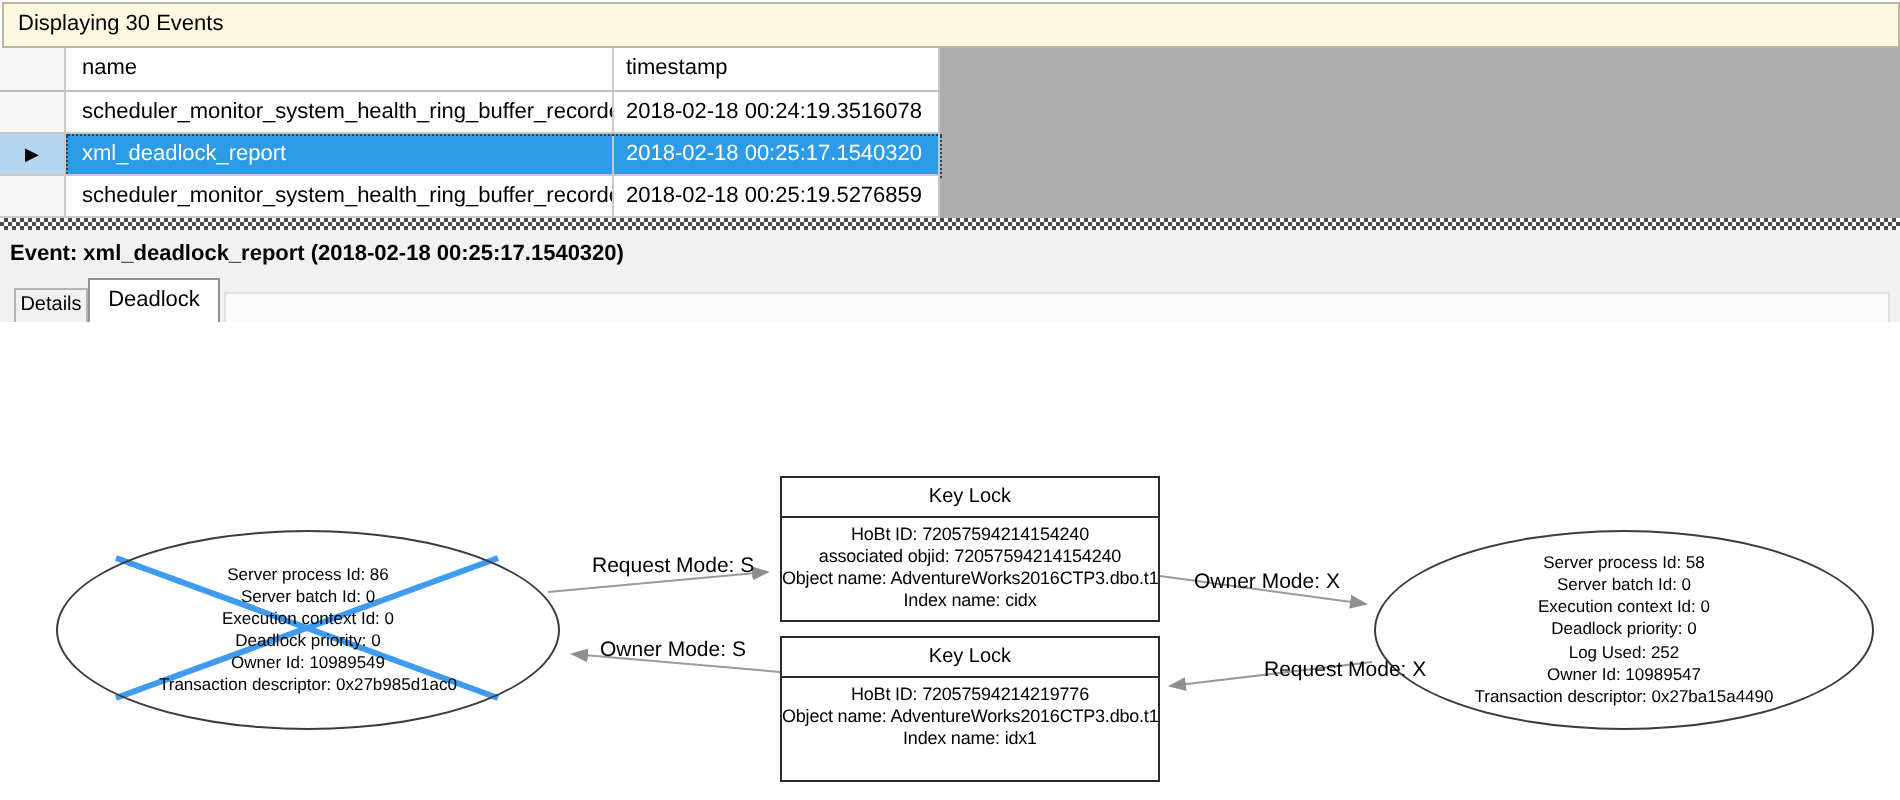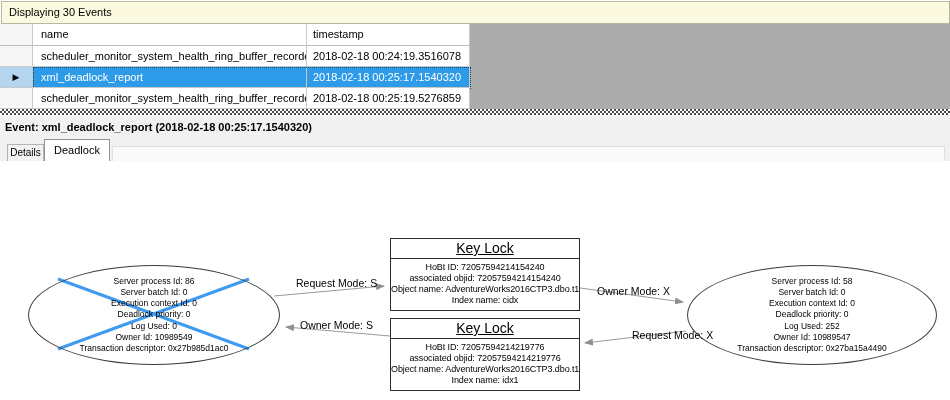--- a/index.html
+++ b/index.html
@@ -50,21 +50,21 @@
   #edges-svg{position:absolute;top:0;left:0;width:950px;height:400px;pointer-events:none;z-index:2;}
 
   .node{position:absolute;box-sizing:border-box;border:1px solid #3c3c3c;border-radius:50%;
     display:flex;align-items:center;justify-content:center;text-align:center;z-index:3;background:transparent;}
   #left-node{left:28px;top:265px;width:252px;height:100px;}
   #right-node{left:687px;top:265px;width:250px;height:100px;}
   .node .nline{font-size:8.5px;line-height:11.1px;white-space:nowrap;}
 
   .lock{position:absolute;left:390px;width:190px;height:73px;box-sizing:border-box;border:1px solid #2c2c2c;background:#fff;z-index:3;text-align:center;}
   #lock-top{top:238px;} #lock-bottom{top:318px;}
-  .lock .ltitle{font-size:14px;line-height:19px;border-bottom:1px solid #2c2c2c;text-decoration:underline;}
+  .lock .ltitle{font-size:10px;line-height:19px;border-bottom:1px solid #2c2c2c;}
   .lock .lline{font-size:9px;line-height:11px;white-space:nowrap;letter-spacing:-0.1px;}
   .lock .lbody{padding-top:3px;}
 
   .edge-label{position:absolute;font-size:10.5px;white-space:nowrap;z-index:4;color:#000;}
   #lbl-request-s{left:296px;top:277px;}
   #lbl-owner-s{left:300px;top:319px;}
   #lbl-owner-x{left:597px;top:285px;}
   #lbl-request-x{left:596px;top:329px;padding-left:36px;}
 </style>
 </head>
@@ -128,41 +128,39 @@
     <line x1="580" y1="288" x2="683" y2="302" stroke="#9a9a9a" stroke-width="1" marker-end="url(#arw)"></line>
     <line x1="686" y1="331" x2="585" y2="343" stroke="#9a9a9a" stroke-width="1" marker-end="url(#arw)"></line>
   </svg>
 
   <div id="left-node" class="node">
     <div>
       <div class="nline">Server process Id: 86</div>
       <div class="nline">Server batch Id: 0</div>
       <div class="nline">Execution context Id: 0</div>
       <div class="nline">Deadlock priority: 0</div>
-      <div class="nline">Log Used: 0</div>
       <div class="nline">Owner Id: 10989549</div>
       <div class="nline">Transaction descriptor: 0x27b985d1ac0</div>
     </div>
   </div>
 
   <div id="lock-top" class="lock">
     <div class="ltitle">Key Lock</div>
     <div class="lbody">
       <div class="lline">HoBt ID: 72057594214154240</div>
       <div class="lline">associated objid: 72057594214154240</div>
       <div class="lline">Object name: AdventureWorks2016CTP3.dbo.t1</div>
       <div class="lline">Index name: cidx</div>
     </div>
   </div>
 
   <div id="lock-bottom" class="lock">
     <div class="ltitle">Key Lock</div>
     <div class="lbody">
       <div class="lline">HoBt ID: 72057594214219776</div>
-      <div class="lline">associated objid: 72057594214219776</div>
       <div class="lline">Object name: AdventureWorks2016CTP3.dbo.t1</div>
       <div class="lline">Index name: idx1</div>
     </div>
   </div>
 
   <div id="right-node" class="node">
     <div>
       <div class="nline">Server process Id: 58</div>
       <div class="nline">Server batch Id: 0</div>
       <div class="nline">Execution context Id: 0</div>

